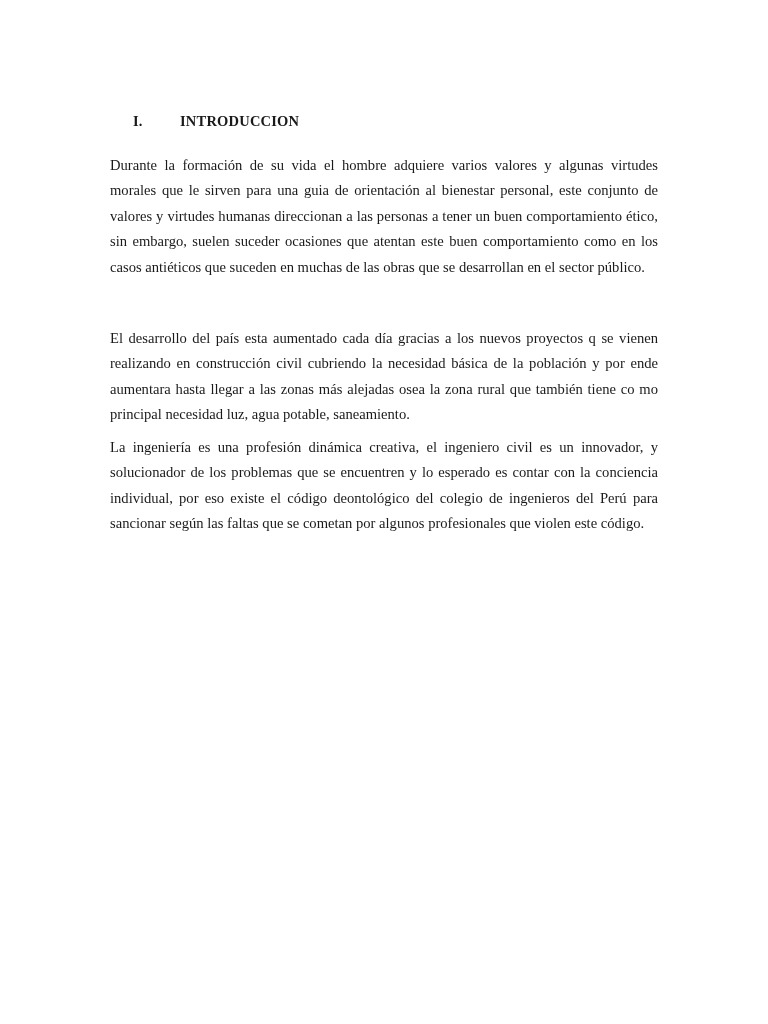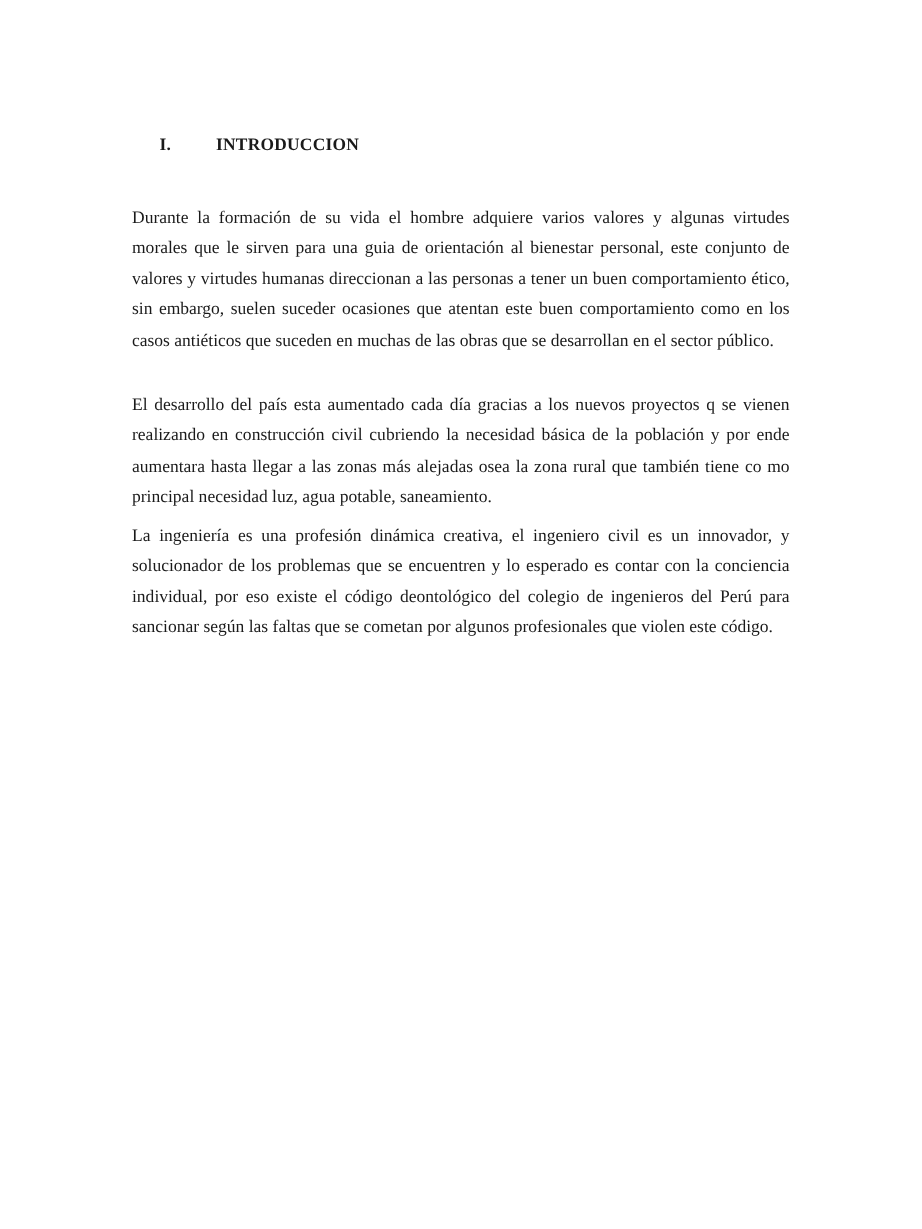--- a/index.html
+++ b/index.html
@@ -13,21 +13,21 @@
     position: absolute; top: 113px; left: 133px;
     font-weight: bold; font-size: 14.5px; letter-spacing: 0.2px;
     display: flex;
   }
   .heading .num { width: 47px; }
   .body {
     position: absolute; left: 110px; width: 548px;
     font-size: 14.6px; line-height: 25.4px; text-align: justify;
   }
   .body p { margin: 0; }
-  #p1 { top: 170px; }
+  #p1 { top: 153px; }
   #p2 { top: 326px; }
   #p3 { top: 435px; }
   .last-line { text-align-last: left; }
 </style>
 </head>
 <body>
 
 <div class="page">
   <div class="heading">
     <span class="num">I.</span>

